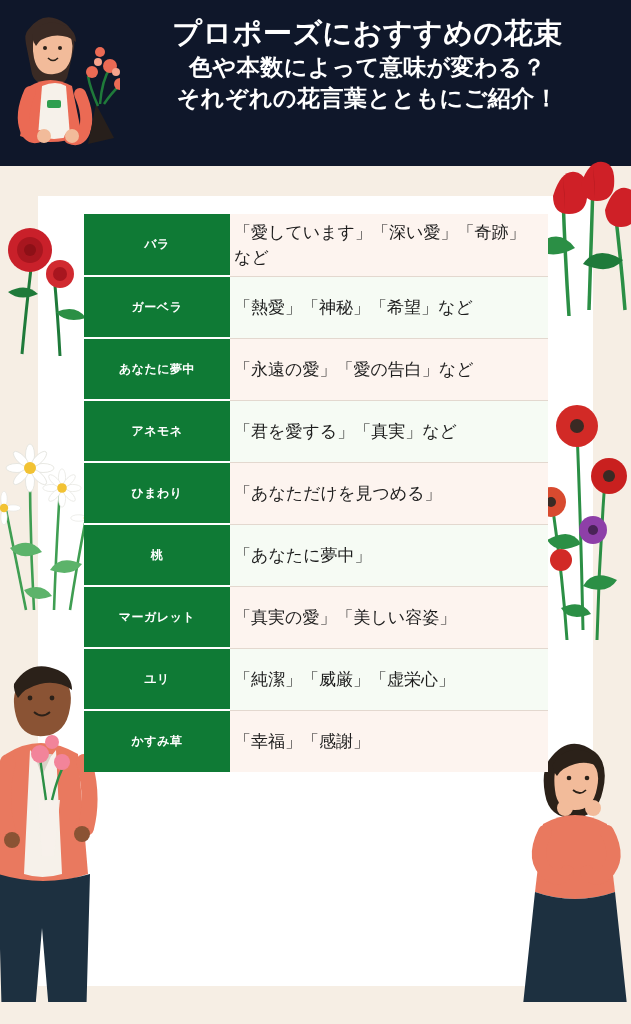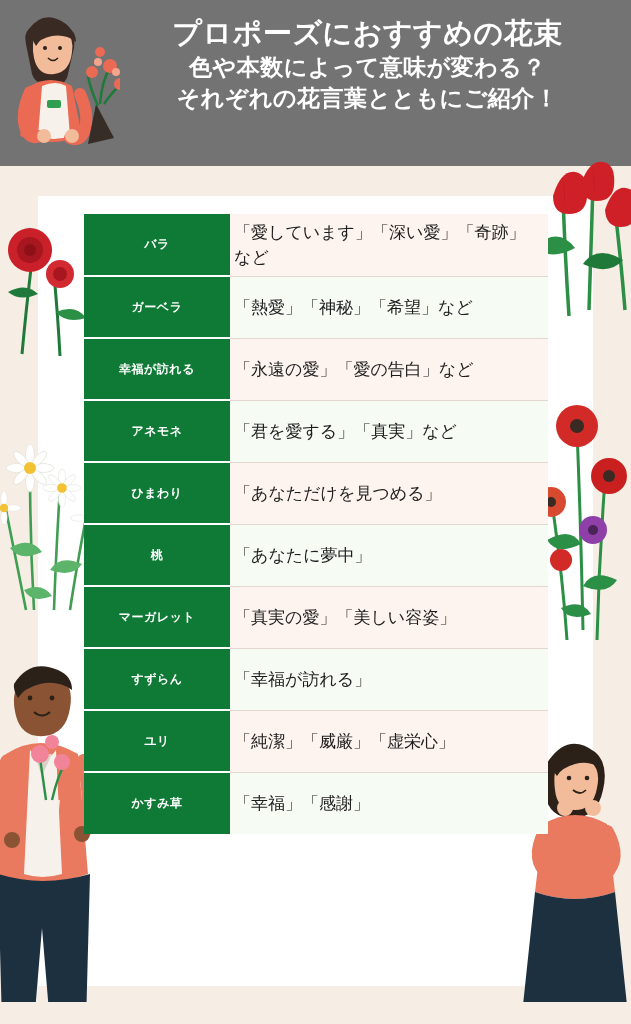--- a/index.html
+++ b/index.html
@@ -19,21 +19,21 @@
     inset: 0;
     background: #f6eee4;
     overflow: hidden;
   }
   
   .header {
     position: absolute;
     top: 0; left: 0;
     width: 631px;
     height: 166px;
-    background: #737373;
+    background: #0f172a;
     overflow: hidden;
   }
   .header-titles {
     position: absolute;
     left: 110px;
     top: 14px;
     width: 515px;
     text-align: center;
     color: #ffffff;
     line-height: 1.32;
@@ -342,44 +342,40 @@
     <tbody>
       <tr>
         <td class="cell-name">バラ</td>
         <td class="cell-meaning">「愛しています」「深い愛」「奇跡」など</td>
       </tr>
       <tr>
         <td class="cell-name">ガーベラ</td>
         <td class="cell-meaning">「熱愛」「神秘」「希望」など</td>
       </tr>
       <tr>
-        <td class="cell-name">幸福が訪れる</td>
+        <td class="cell-name">あなたに夢中</td>
         <td class="cell-meaning">「永遠の愛」「愛の告白」など</td>
       </tr>
       <tr>
         <td class="cell-name">アネモネ</td>
         <td class="cell-meaning">「君を愛する」「真実」など</td>
       </tr>
       <tr>
         <td class="cell-name">ひまわり</td>
         <td class="cell-meaning">「あなただけを見つめる」</td>
       </tr>
       <tr>
         <td class="cell-name">桃</td>
         <td class="cell-meaning">「あなたに夢中」</td>
       </tr>
       <tr>
         <td class="cell-name">マーガレット</td>
         <td class="cell-meaning">「真実の愛」「美しい容姿」</td>
       </tr>
       <tr>
-        <td class="cell-name">すずらん</td>
-        <td class="cell-meaning">「幸福が訪れる」</td>
-      </tr>
-      <tr>
         <td class="cell-name">ユリ</td>
         <td class="cell-meaning">「純潔」「威厳」「虚栄心」</td>
       </tr>
       <tr>
         <td class="cell-name">かすみ草</td>
         <td class="cell-meaning">「幸福」「感謝」</td>
       </tr>
     </tbody>
   </table>
 

